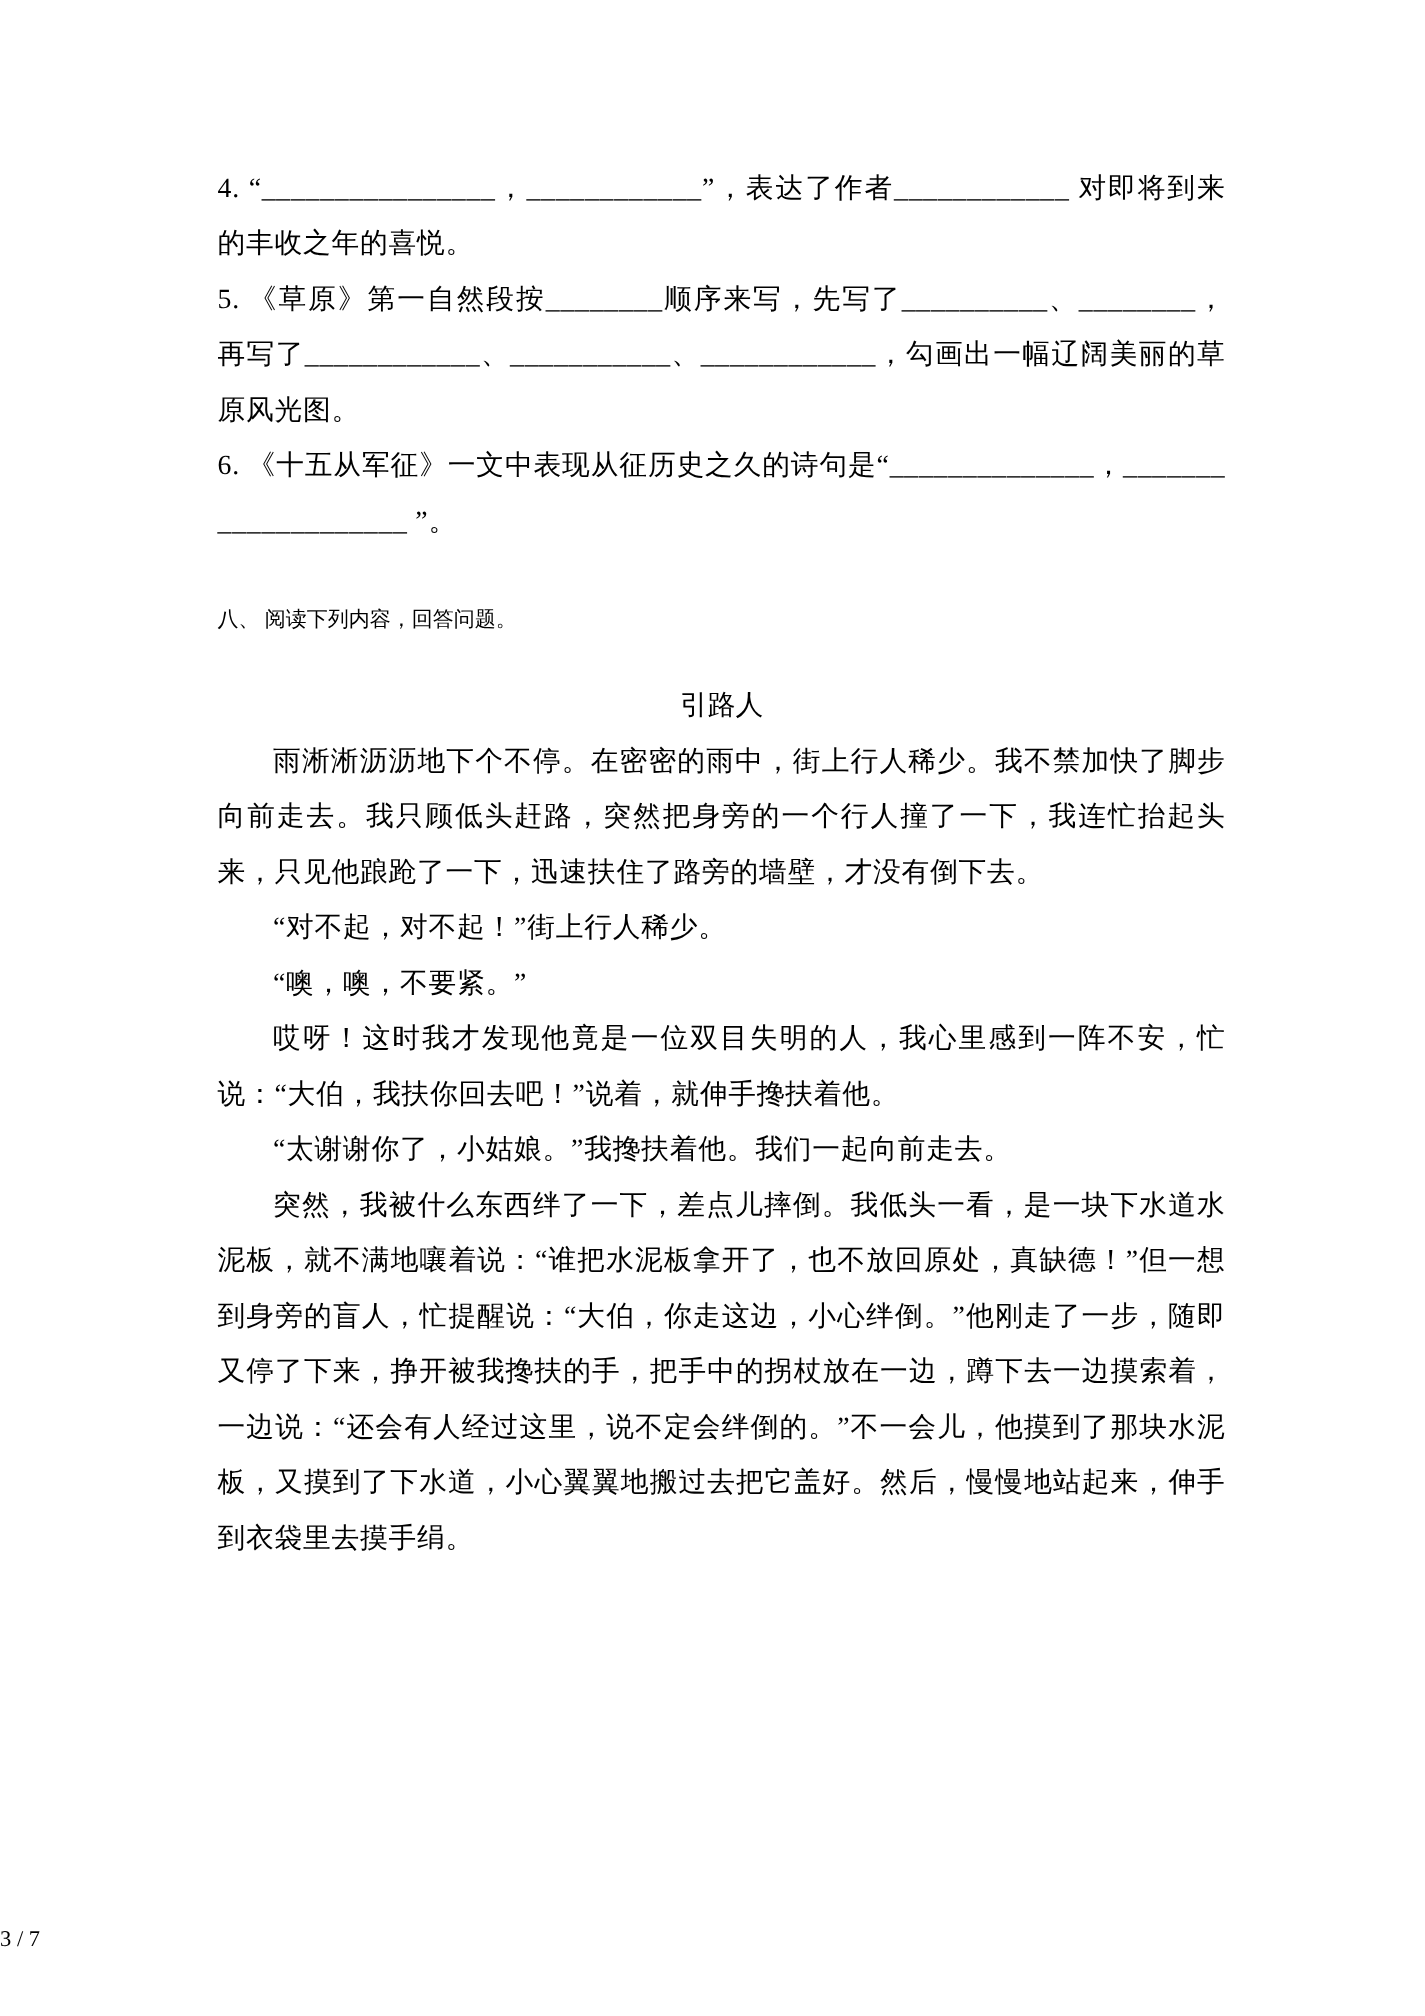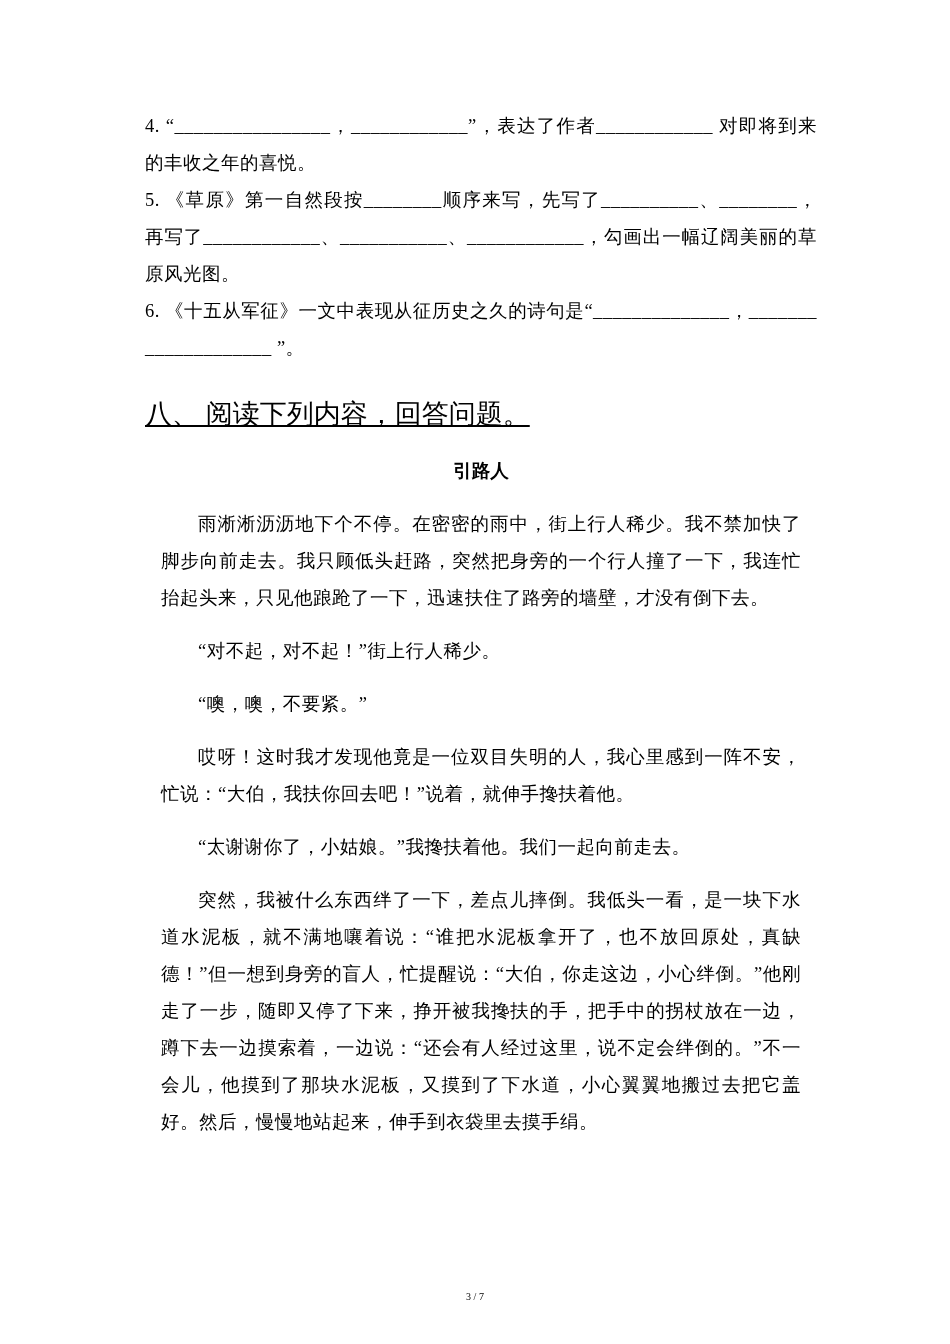--- a/index.html
+++ b/index.html
@@ -25,47 +25,44 @@
   .questions p {
     margin: 0;
     font-size: 18.5px;
     line-height: 37px;
     text-align: justify;
     letter-spacing: 0.5px;
     word-break: break-all;
   }
   .section-header {
     margin: 30px 0 22px 0;
-    font-size: 27px;
+    font-size: 14px;
     line-height: 34px;
     font-weight: 400;
-    text-decoration: underline;
   }
   .reading-title {
     text-align: center;
     font-size: 18.5px;
     line-height: 37px;
     margin: 6px 0 0 0;
-    font-weight: bold;
   }
   .passage p {
-    margin: 16px;
+    margin: 0;
     font-size: 18.5px;
     line-height: 37px;
     text-align: justify;
     text-indent: 2em;
     letter-spacing: 0.5px;
   }
   .footer {
     position: absolute;
     bottom: 42px;
     left: 0;
     width: 100%;
-    text-align: center;
-    font-size: 10px;
+    font-size: 15px;
     color: #000000;
     font-family: "Liberation Serif", "DejaVu Serif", serif;
   }
 </style>
 </head>
 <body>
 
 <div class="page">
   <div class="content">
 

